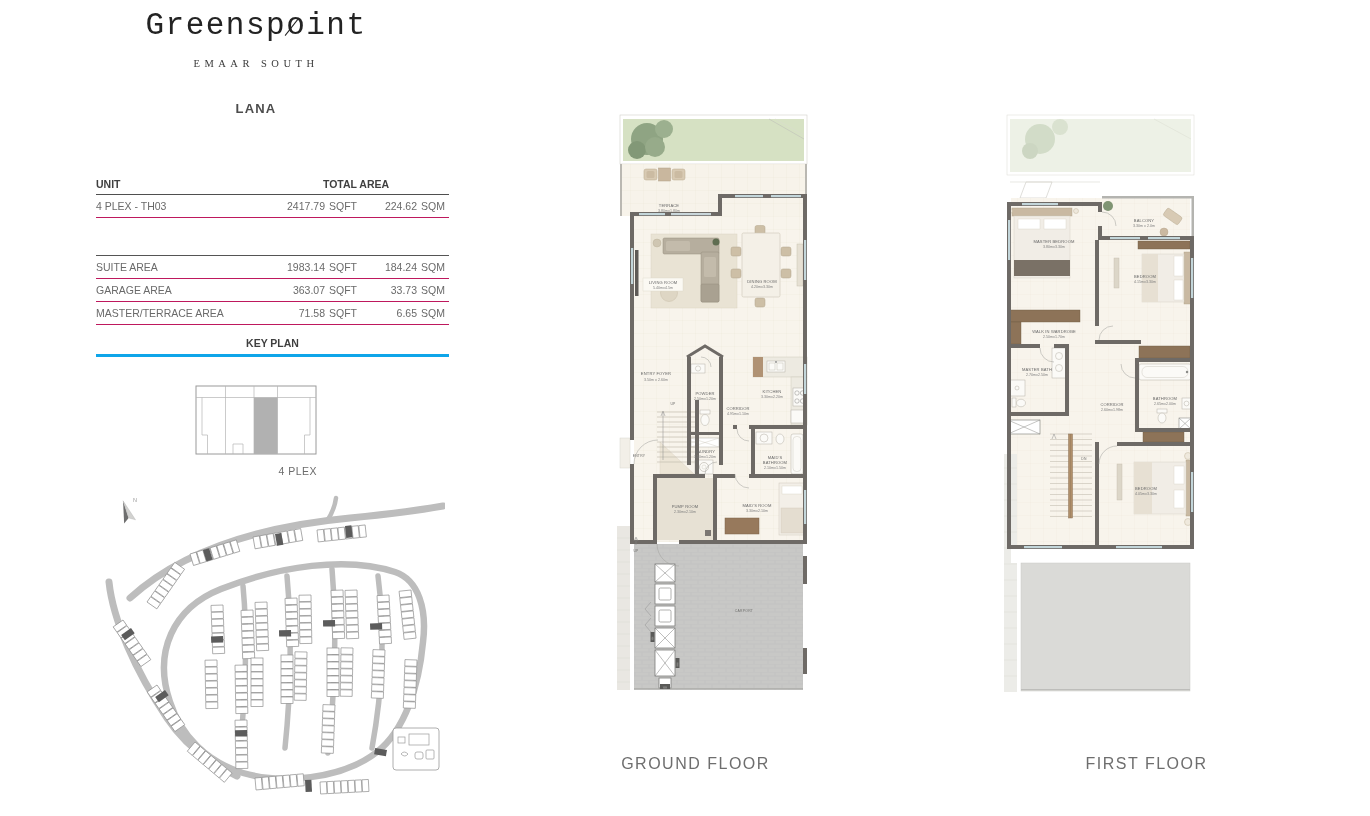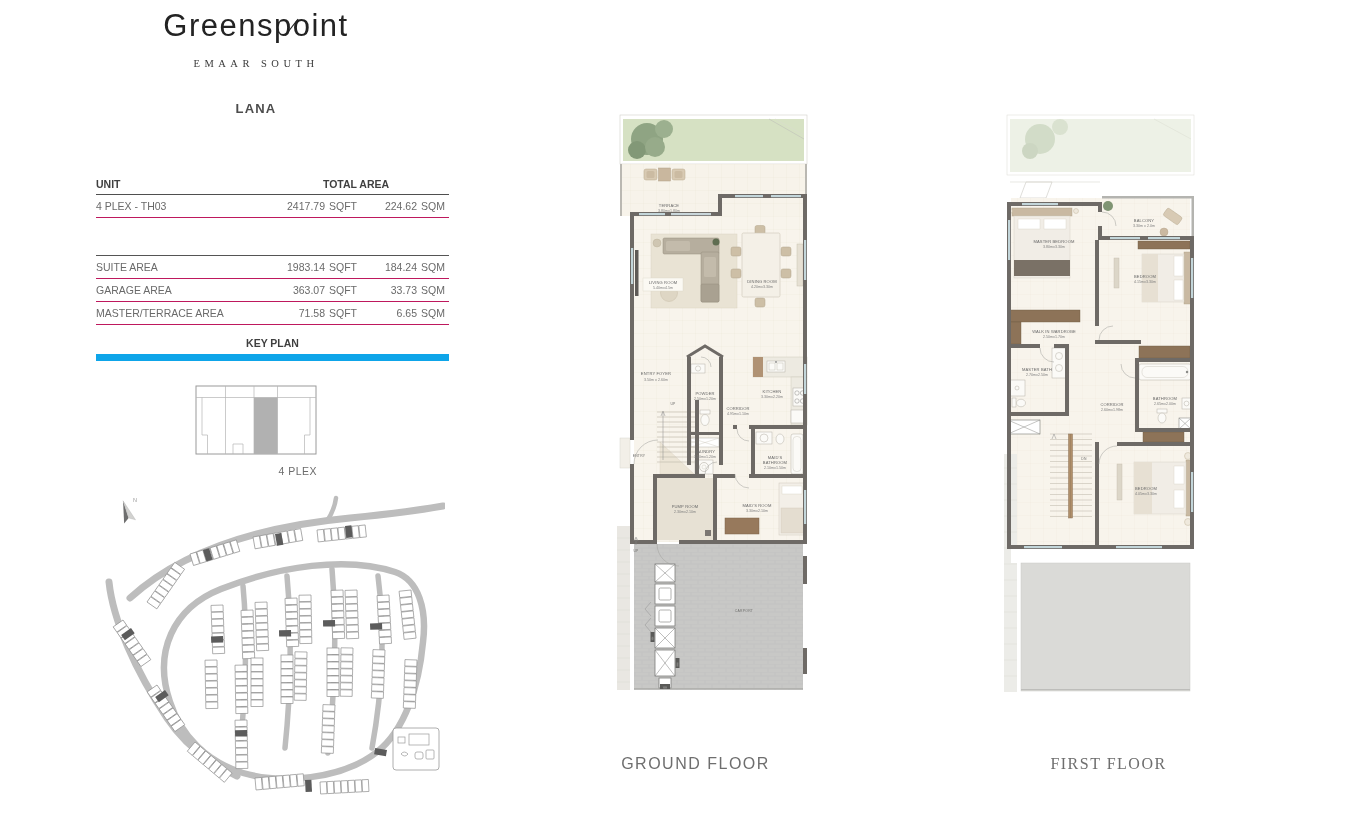--- a/index.html
+++ b/index.html
@@ -1,43 +1,43 @@
 <!DOCTYPE html>
 <html><head>
 <meta charset="utf-8">
 <style>
   html,body{margin:0;padding:0;background:#ffffff;}
   .page{position:relative;width:1370px;height:816px;background:#ffffff;overflow:hidden;
         font-family:"Liberation Sans",sans-serif;}
   .abs{position:absolute;}
   .logo{left:80px;top:8px;width:352px;text-align:center;
-        font-family:Liberation Sans, sans-serif;font-size:31px;color:#232323;letter-spacing:1.5px;}
+        font-family:Liberation Mono, monospace;font-size:31px;color:#232323;letter-spacing:1.5px;}
   .logo-slash{left:291px;top:17px;width:1.4px;height:21px;background:#232323;transform:rotate(38deg);}
   .brand-sub{left:80px;top:58px;width:352px;text-align:center;font-size:10.5px;
         letter-spacing:4.5px;color:#3a3a3a;font-weight:500;font-family:Liberation Serif, serif;}
   .unit-name{left:80px;top:101px;width:352px;text-align:center;font-size:13px;font-weight:bold;
         color:#4c4c4c;letter-spacing:1.2px;}
   .unit-type{left:80px;top:118px;width:352px;text-align:center;font-size:20px;color:#707070;letter-spacing:1px;}
   .tablewrap{left:96px;top:178px;width:353px;font-size:10.5px;color:#6a6a6a;}
   .t-head{display:grid;grid-template-columns:1fr 62px 34px 58px 32px;
         padding-bottom:4px;border-bottom:1.2px solid #4f4f4f;color:#3f3f3f;font-weight:bold;}
   .t-head .t-total{grid-column:2/6;text-align:center;}
   .t-row{display:grid;grid-template-columns:1fr 62px 34px 58px 32px;align-items:baseline;
         padding:5px 0;border-bottom:1px solid #be185d;}
   .t-row.t-top{border-top:1px solid #555;}
   .t-gap{height:37px;}
   .c-val{text-align:right;}
   .c-unit{padding-left:4px;}
-  .key-title{margin-top:12px;padding-bottom:5px;border-bottom:7px solid #0ea5e9;
+  .key-title{margin-top:12px;padding-bottom:5px;border-bottom:3px solid #0ea5e9;
         text-align:center;color:#3f3f3f;font-weight:bold;}
   .keyplan-caption{left:195px;top:465px;width:122px;text-align:right;font-size:10.5px;
         color:#6c6c6c;letter-spacing:.5px;}
   .floor-caption{top:755px;width:215px;text-align:center;font-size:16px;color:#6e6e6e;letter-spacing:1.5px;}
   .cap-ground{left:588px;}
-  .cap-first{left:1001px;font-family:Liberation Serif, serif;}
+  .cap-first{left:1039px;}
   
   text{text-anchor:middle;font-family:"Liberation Sans",sans-serif;}
   .rn{font-size:4.1px;fill:#6a6a6a;letter-spacing:.12px;}
   .rd{font-size:3.6px;fill:#7e7e7e;}
   .rm{font-size:3.4px;fill:#6f6f6d;letter-spacing:.25px;}
   .tiny{font-size:2.1px;fill:#ffffff;}
   .wall{fill:#6e6a66;}
   .win{fill:#c3d6da;}
   .arc{fill:none;stroke:#9f9f9b;stroke-width:0.5;}
   .fixt{fill:#fbfaf7;stroke:#b5b0a6;stroke-width:0.5;}

